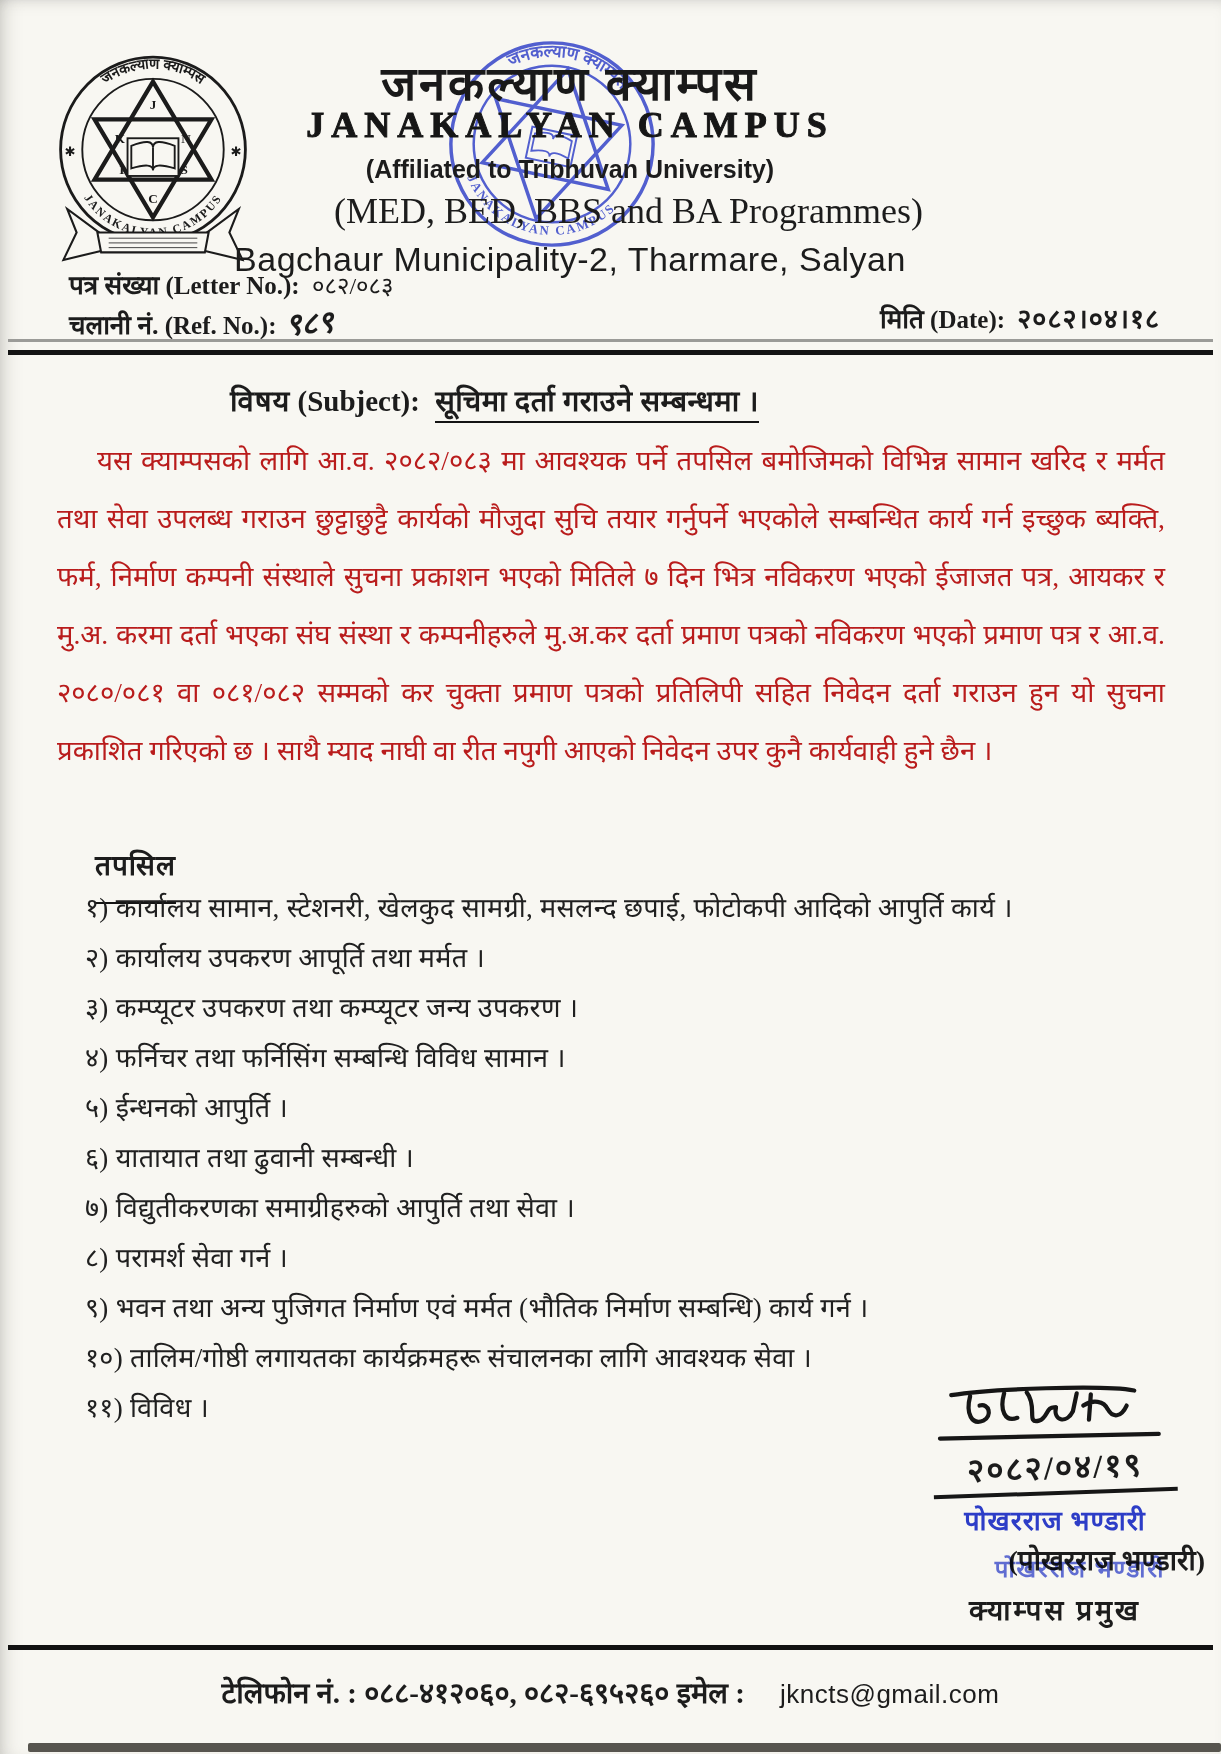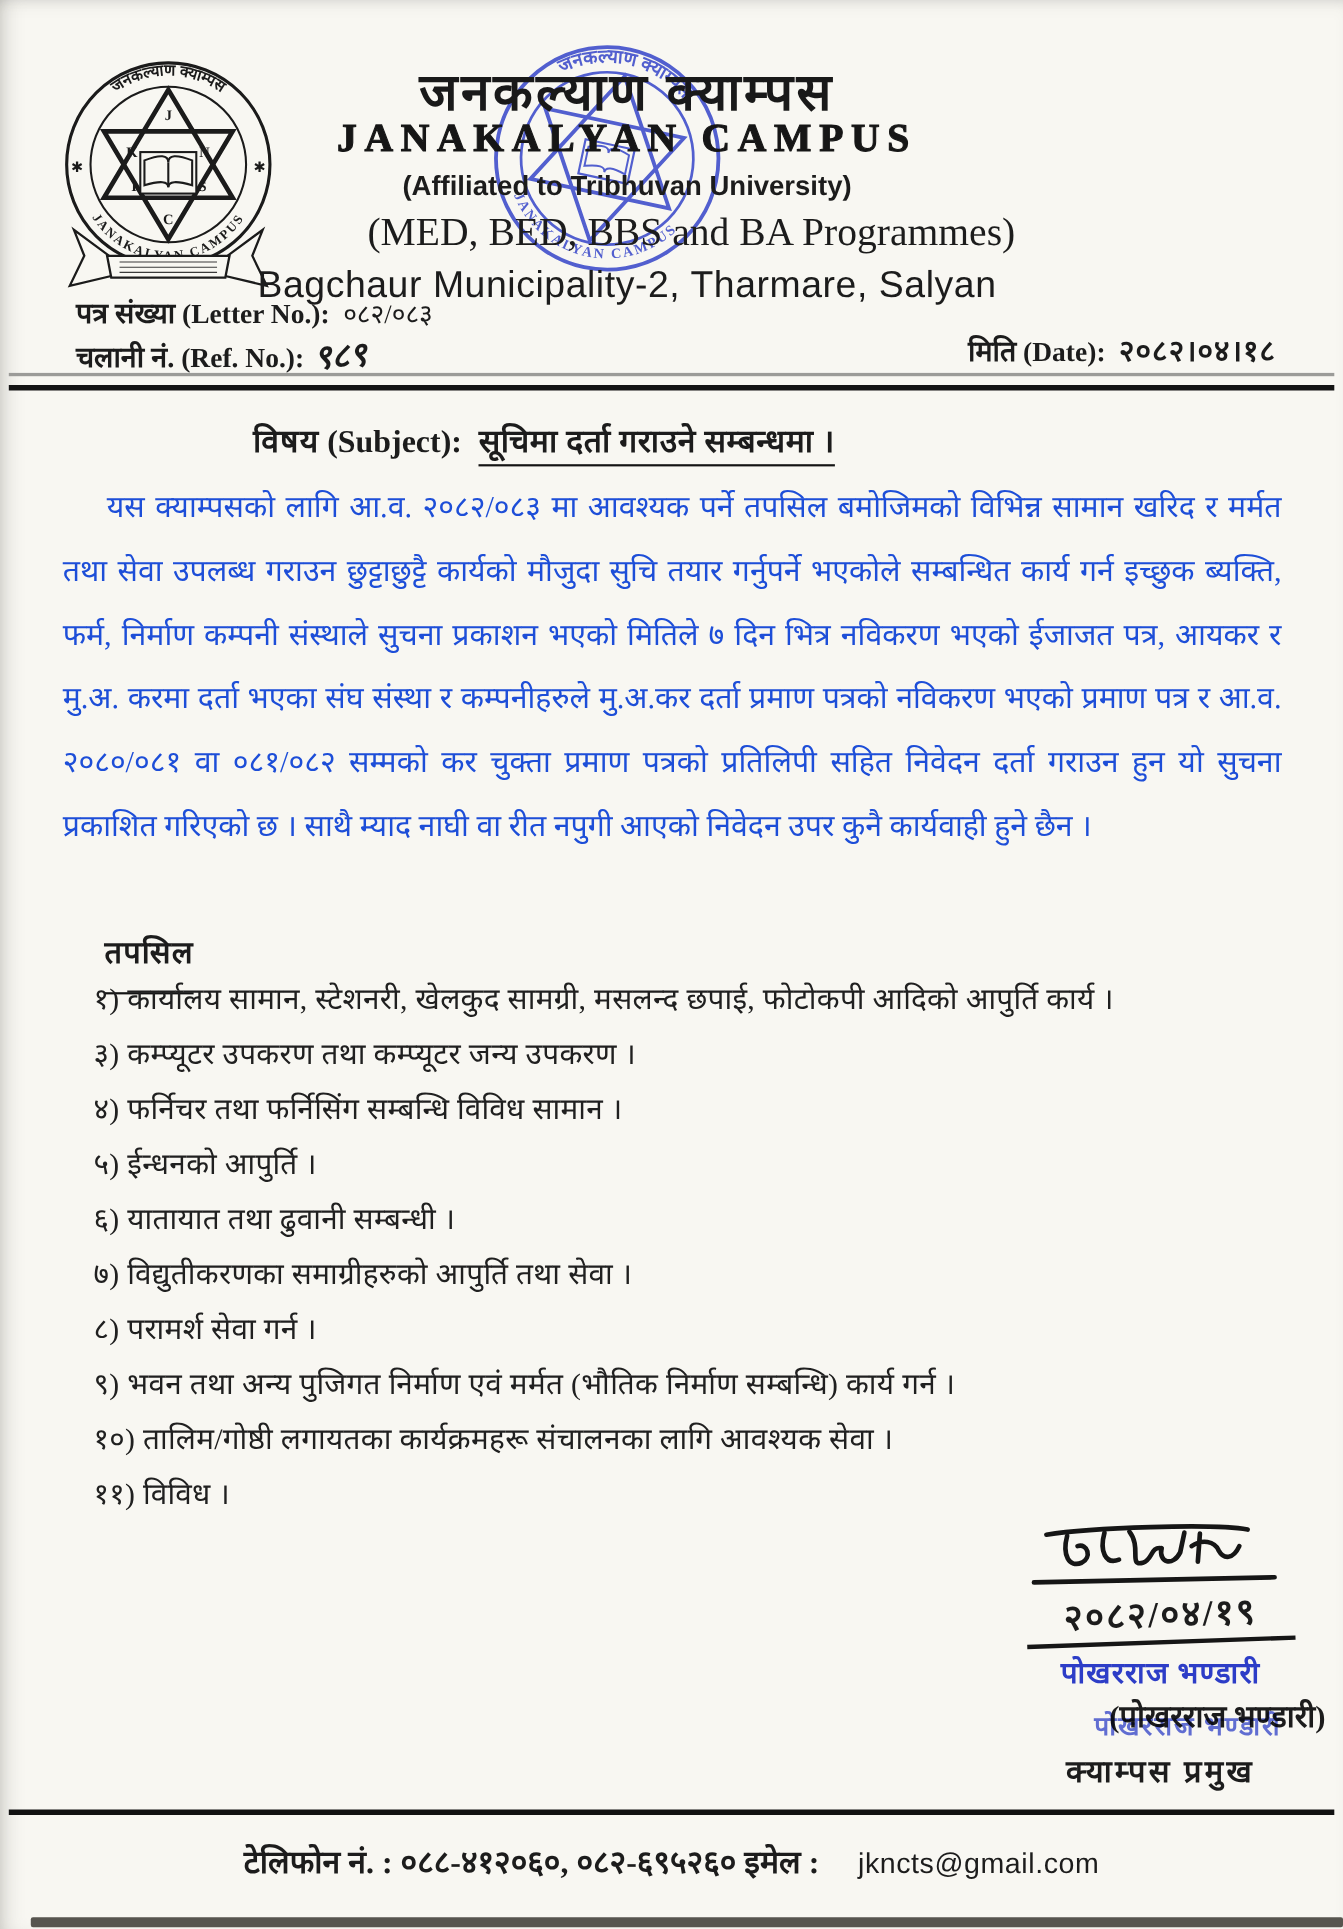--- a/index.html
+++ b/index.html
@@ -28,21 +28,21 @@
   .r2 .hand{display:inline-block;font-size:31px;font-weight:bold;font-style:italic;transform:rotate(-4deg);padding-left:2px;}
   .r3{left:868px;top:299px;}
   .r3 .val{font-size:27px;font-weight:bold;letter-spacing:1px;}
   .rule-grey{left:8px;top:339px;width:1205px;height:3px;background:#9b9b98;}
   .rule-black{left:8px;top:350px;width:1205px;height:5px;background:#141414;}
   
   .subject{left:230px;top:380px;font-size:29px;font-weight:bold;}
   .subject .np{letter-spacing:1px;}
   .subject .txt{border-bottom:2.5px solid #141414;padding-bottom:4px;margin-left:8px;letter-spacing:.5px;text-align:center;}
   
-  .body-par{left:57px;top:432px;width:1108px;font-size:27.5px;line-height:58px;text-align:justify;text-indent:40px;color:#1d4ed8;}
+  .body-par{left:57px;top:432px;width:1108px;font-size:27.5px;line-height:58px;text-align:justify;text-indent:40px;color:#b91c1c;}
   
   .tapasil{left:95px;top:845px;font-size:28px;font-weight:bold;border-bottom:2.5px solid #141414;padding-bottom:19px;letter-spacing:1px;}
   .list{left:85px;top:893px;width:1090px;font-size:27px;color:#202020;}
   .list .li{line-height:30px;margin-bottom:20px;letter-spacing:.3px;}
   
   .sigblock{left:905px;top:1382px;width:300px;text-align:center;}
   .sig-svg{display:block;margin:0 auto;width:256px;height:66px;}
   .sig-date{position:relative;width:244px;margin:-4px auto 0;font-size:33px;font-weight:bold;letter-spacing:2px;transform:rotate(-2deg);border-bottom:4px solid #161616;padding-bottom:2px;}
   .stamp-name{position:relative;margin-top:6px;font-size:27px;font-weight:bold;color:#2e3fd2;letter-spacing:1px;mix-blend-mode:multiply;}
   .stamp-echo{position:absolute;left:30px;top:1488px;width:300px;text-align:center;font-size:26px;font-weight:bold;color:#2e3fd2;opacity:.75;mix-blend-mode:multiply;transform:translate(900px,62px) scale(.92);letter-spacing:2px;}
@@ -156,20 +156,21 @@
     <span class="np">विषय</span>
     <span>(Subject):</span>
     <span class="txt">सूचिमा दर्ता गराउने सम्बन्धमा ।</span>
   </div>
 
   <div class="abs body-par">यस क्याम्पसको लागि आ.व. २०८२/०८३ मा आवश्यक पर्ने तपसिल बमोजिमको विभिन्न सामान खरिद र मर्मत तथा सेवा उपलब्ध गराउन छुट्टाछुट्टै कार्यको मौजुदा सुचि तयार गर्नुपर्ने भएकोले सम्बन्धित कार्य गर्न इच्छुक ब्यक्ति, फर्म, निर्माण कम्पनी संस्थाले सुचना प्रकाशन भएको मितिले ७ दिन भित्र नविकरण भएको ईजाजत पत्र, आयकर र मु.अ. करमा दर्ता भएका संघ संस्था र कम्पनीहरुले मु.अ.कर दर्ता प्रमाण पत्रको नविकरण भएको प्रमाण पत्र र आ.व. २०८०/०८१ वा ०८१/०८२ सम्मको कर चुक्ता प्रमाण पत्रको प्रतिलिपी सहित निवेदन दर्ता गराउन हुन यो सुचना प्रकाशित गरिएको छ । साथै म्याद नाघी वा रीत नपुगी आएको निवेदन उपर कुनै कार्यवाही हुने छैन ।</div>
 
   <div class="abs tapasil">तपसिल</div>
   <div class="abs list">
     <div class="li">१) कार्यालय सामान, स्टेशनरी, खेलकुद सामग्री, मसलन्द छपाई, फोटोकपी आदिको आपुर्ति कार्य ।</div>
+    <div class="li">२) कार्यालय उपकरण आपूर्ति तथा मर्मत ।</div>
     <div class="li">३) कम्प्यूटर उपकरण तथा कम्प्यूटर जन्य उपकरण ।</div>
     <div class="li">४) फर्निचर तथा फर्निसिंग सम्बन्धि विविध सामान ।</div>
     <div class="li">५) ईन्धनको आपुर्ति ।</div>
     <div class="li">६) यातायात तथा ढुवानी सम्बन्धी ।</div>
     <div class="li">७) विद्युतीकरणका समाग्रीहरुको आपुर्ति तथा सेवा ।</div>
     <div class="li">८) परामर्श सेवा गर्न ।</div>
     <div class="li">९) भवन तथा अन्य पुजिगत निर्माण एवं मर्मत (भौतिक निर्माण सम्बन्धि) कार्य गर्न ।</div>
     <div class="li">१०) तालिम/गोष्ठी लगायतका कार्यक्रमहरू संचालनका लागि आवश्यक सेवा ।</div>
     <div class="li">११) विविध ।</div>
   </div>

